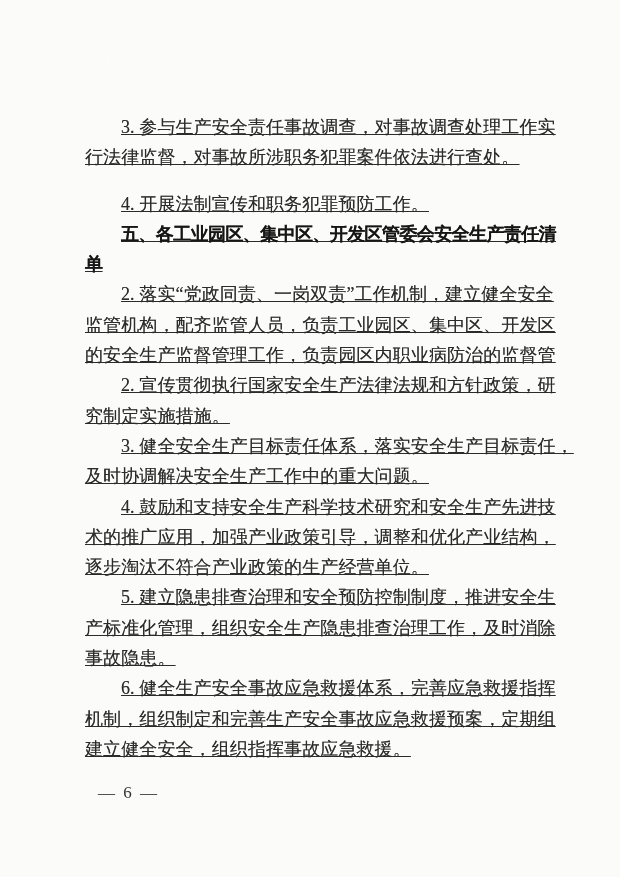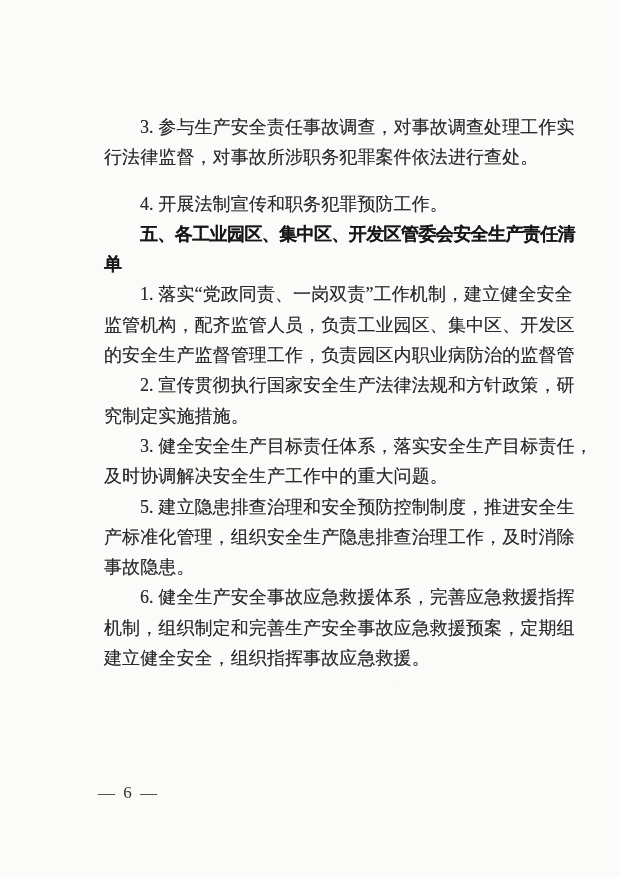--- a/index.html
+++ b/index.html
@@ -14,22 +14,23 @@
     background:#fbfbf9;
     background-image:
       radial-gradient(circle at 18% 7%, rgba(0,0,0,0.03) 0.5px, transparent 1px),
       radial-gradient(circle at 83% 33%, rgba(0,0,0,0.03) 0.5px, transparent 1px),
       radial-gradient(circle at 64% 78%, rgba(0,0,0,0.025) 0.5px, transparent 1px);
     overflow:hidden;
     color:#2b2b2b;
   }
   .doc{
     position:absolute;
-    left:104px; top:112px;
+    left:85px; top:112px;
     width:474px;
+    text-decoration:underline;
   }
   .line{
     font-size:18px;
     line-height:30.3px;
     letter-spacing:0.1px;
     white-space:pre;
     color:#2b2b2b;
     text-shadow:0 0 0.6px rgba(40,40,40,0.55);
   }
   .indent{ padding-left:36px; }
@@ -66,35 +67,40 @@
     <div class="para mt4">
       <div class="line indent">4. 开展法制宣传和职务犯罪预防工作。</div>
     </div>
 
     <div class="para mt3 heading">
       <div class="line indent">五、各工业园区、集中区、开发区管委会安全生产责任清</div>
       <div class="line">单</div>
     </div>
 
     <div class="para mt3">
-      <div class="line indent">1. 落实“党政同责、一岗双责”工作机制，建立健全安全</div>
+      <div class="line indent">2. 落实“党政同责、一岗双责”工作机制，建立健全安全</div>
       <div class="line">监管机构，配齐监管人员，负责工业园区、集中区、开发区</div>
       <div class="line">的安全生产监督管理工作，负责园区内职业病防治的监督管</div>
     </div>
 
     <div class="para">
       <div class="line indent">2. 宣传贯彻执行国家安全生产法律法规和方针政策，研</div>
       <div class="line">究制定实施措施。</div>
     </div>
 
     <div class="para">
       <div class="line indent">3. 健全安全生产目标责任体系，落实安全生产目标责任，</div>
       <div class="line">及时协调解决安全生产工作中的重大问题。</div>
     </div>
 
+    <div class="para">
+      <div class="line indent">4. 鼓励和支持安全生产科学技术研究和安全生产先进技</div>
+      <div class="line">术的推广应用，加强产业政策引导，调整和优化产业结构，</div>
+      <div class="line">逐步淘汰不符合产业政策的生产经营单位。</div>
+    </div>
 
     <div class="para">
       <div class="line indent">5. 建立隐患排查治理和安全预防控制制度，推进安全生</div>
       <div class="line">产标准化管理，组织安全生产隐患排查治理工作，及时消除</div>
       <div class="line">事故隐患。</div>
     </div>
 
     <div class="para">
       <div class="line indent">6. 健全生产安全事故应急救援体系，完善应急救援指挥</div>
       <div class="line">机制，组织制定和完善生产安全事故应急救援预案，定期组</div>

